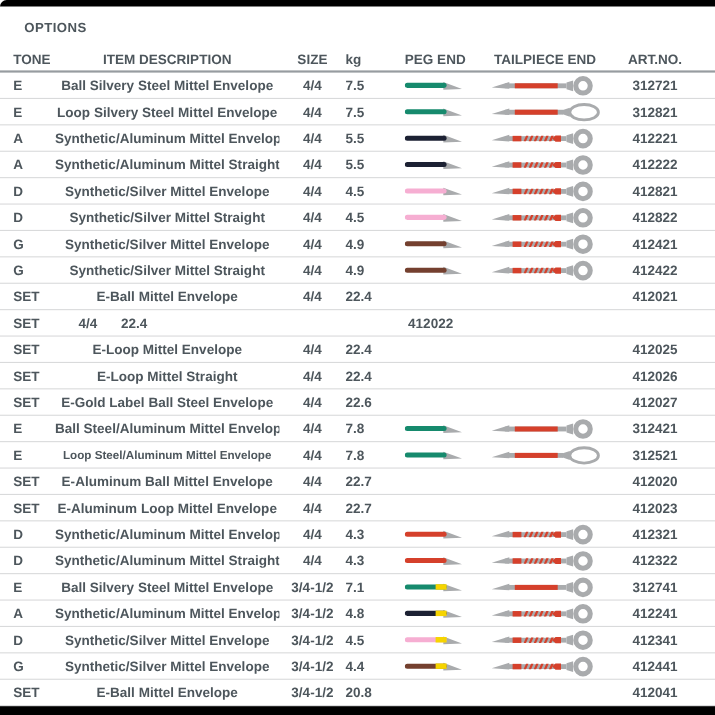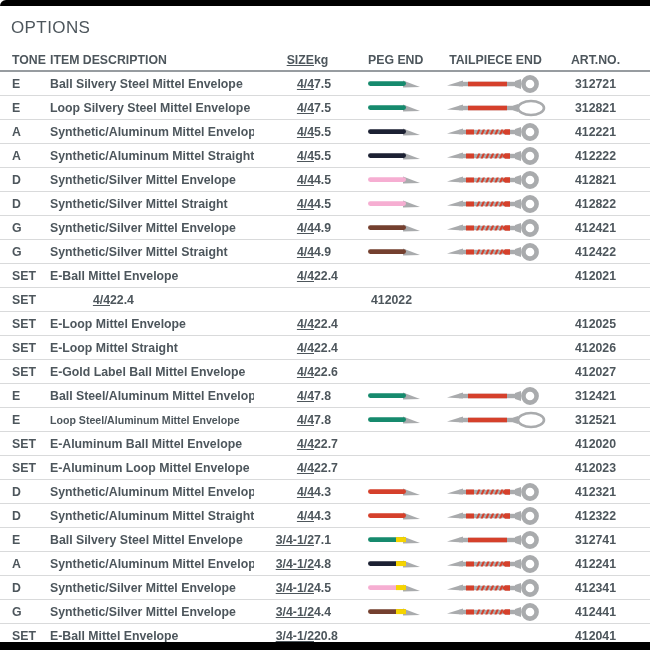--- a/index.html
+++ b/index.html
@@ -1,27 +1,27 @@
 <!DOCTYPE html>
 <html><head>
 <meta charset="utf-8">
 <style>
   * { margin:0; padding:0; box-sizing:border-box; }
   html,body { width:650px; height:650px; background:#ffffff; overflow:hidden; }
   body { font-family:"Liberation Sans", sans-serif; color:#4d565c; position:relative; }
   .topbar { position:absolute; top:0; left:0; width:650px; height:6px; background:#000; border-top-left-radius:6px; }
   .bottombar { position:absolute; bottom:0; left:0; width:650px; height:8px; background:#000; }
-  .options-title { margin:18px 0 0 11px; font-size:17px; font-weight:normal; letter-spacing:0.4px; color:#4d565c; }
+  .options-title { margin:18px 0 0 22px; font-size:12px; font-weight:bold; letter-spacing:0.4px; color:#4d565c; }
   .tbl { margin-top:14px; }
   .row { display:flex; align-items:center; height:24px; padding-left:12px; padding-right:13px;
          border-bottom:1px solid #d9dadb; font-size:12.3px; font-weight:bold; }
   .hdr { height:20px; border-bottom:2px solid #979ca0; align-items:flex-end; padding-bottom:3px; }
   .col-tone { width:38px; }
-  .col-desc { flex:1; white-space:nowrap; overflow:hidden; }
-  .col-size { width:60px; text-align:right;text-decoration:underline; }
+  .col-desc { flex:1; white-space:nowrap; overflow:hidden;text-align:center; }
+  .col-size { width:60px; text-align:center; }
   .col-kg   { width:40px; text-align:left; }
   .col-peg  { width:75px; padding-left:14px; }
   .col-tail { width:125px; padding-left:18px;text-align:center; }
   .hdr .col-tail { padding-left:8px; }
   .col-art  { width:83px; text-align:center; }
   .col-peg svg, .col-tail svg { display:block; }
   .small-desc { font-size:10.6px; }
 </style>
 </head>
 <body>
@@ -289,21 +289,21 @@
         <div class="col-tone">SET</div>
         <div class="col-desc">E-Loop Mittel Straight</div>
         <div class="col-size">4/4</div>
         <div class="col-kg">22.4</div>
         <div class="col-peg"></div>
         <div class="col-tail"></div>
         <div class="col-art">412026</div>
       </div>
       <div class="row">
         <div class="col-tone">SET</div>
-        <div class="col-desc">E-Gold Label Ball Mittel Envelope</div>
+        <div class="col-desc">E-Gold Label Ball Steel Envelope</div>
         <div class="col-size">4/4</div>
         <div class="col-kg">22.6</div>
         <div class="col-peg"></div>
         <div class="col-tail"></div>
         <div class="col-art">412027</div>
       </div>
       <div class="row">
         <div class="col-tone">E</div>
         <div class="col-desc">Ball Steel/Aluminum Mittel Envelope</div>
         <div class="col-size">4/4</div>

